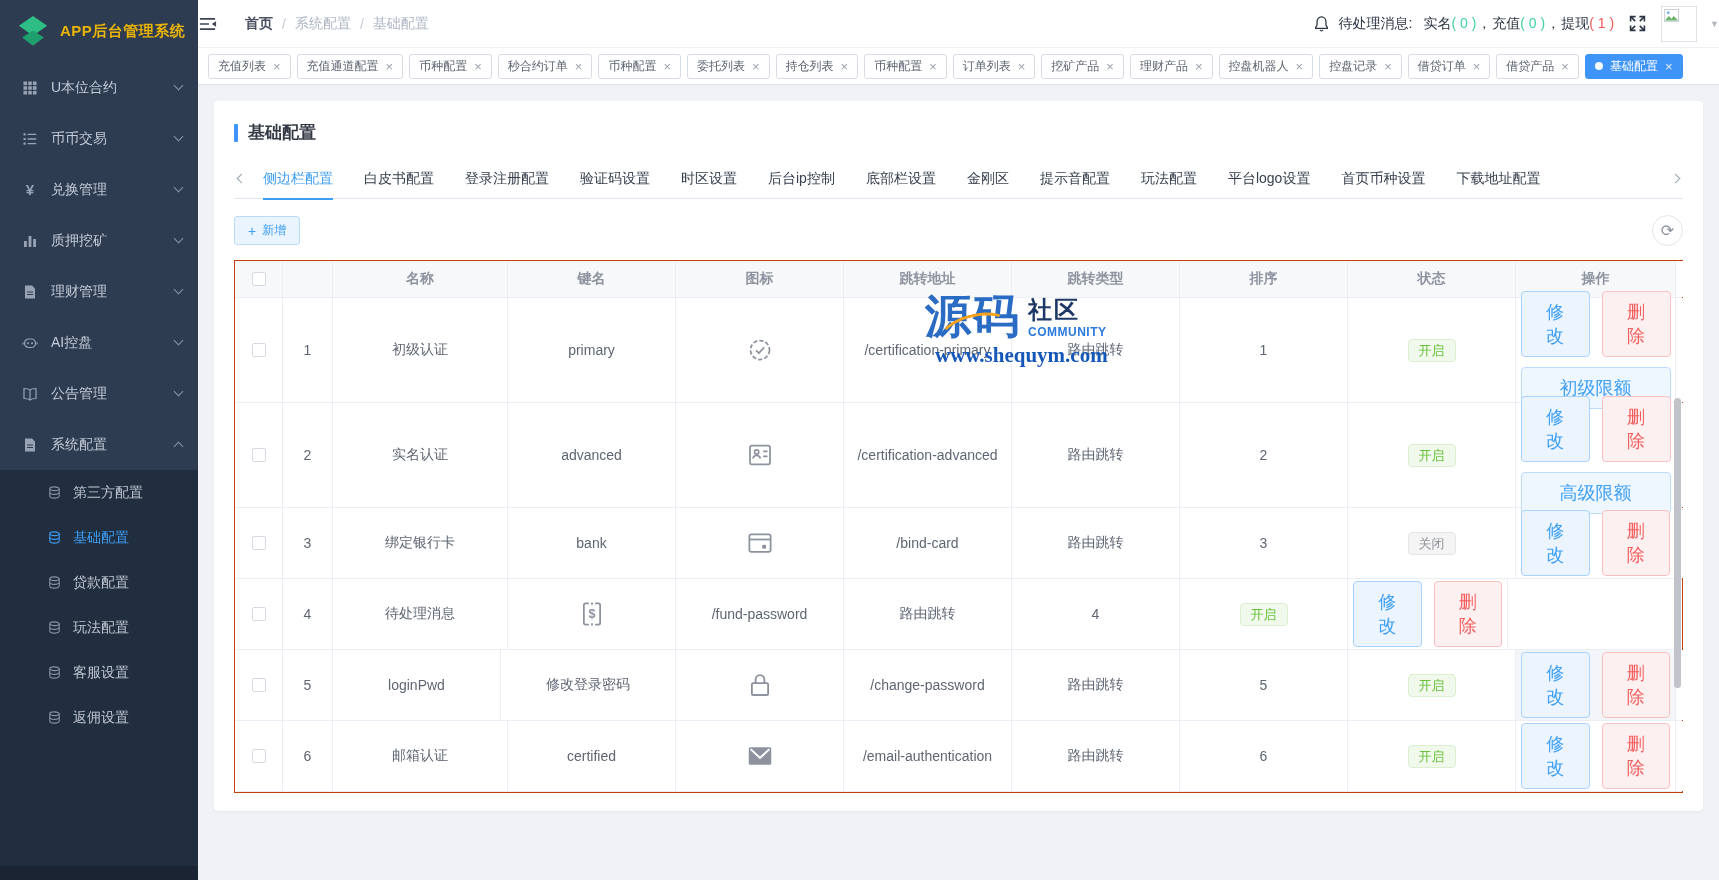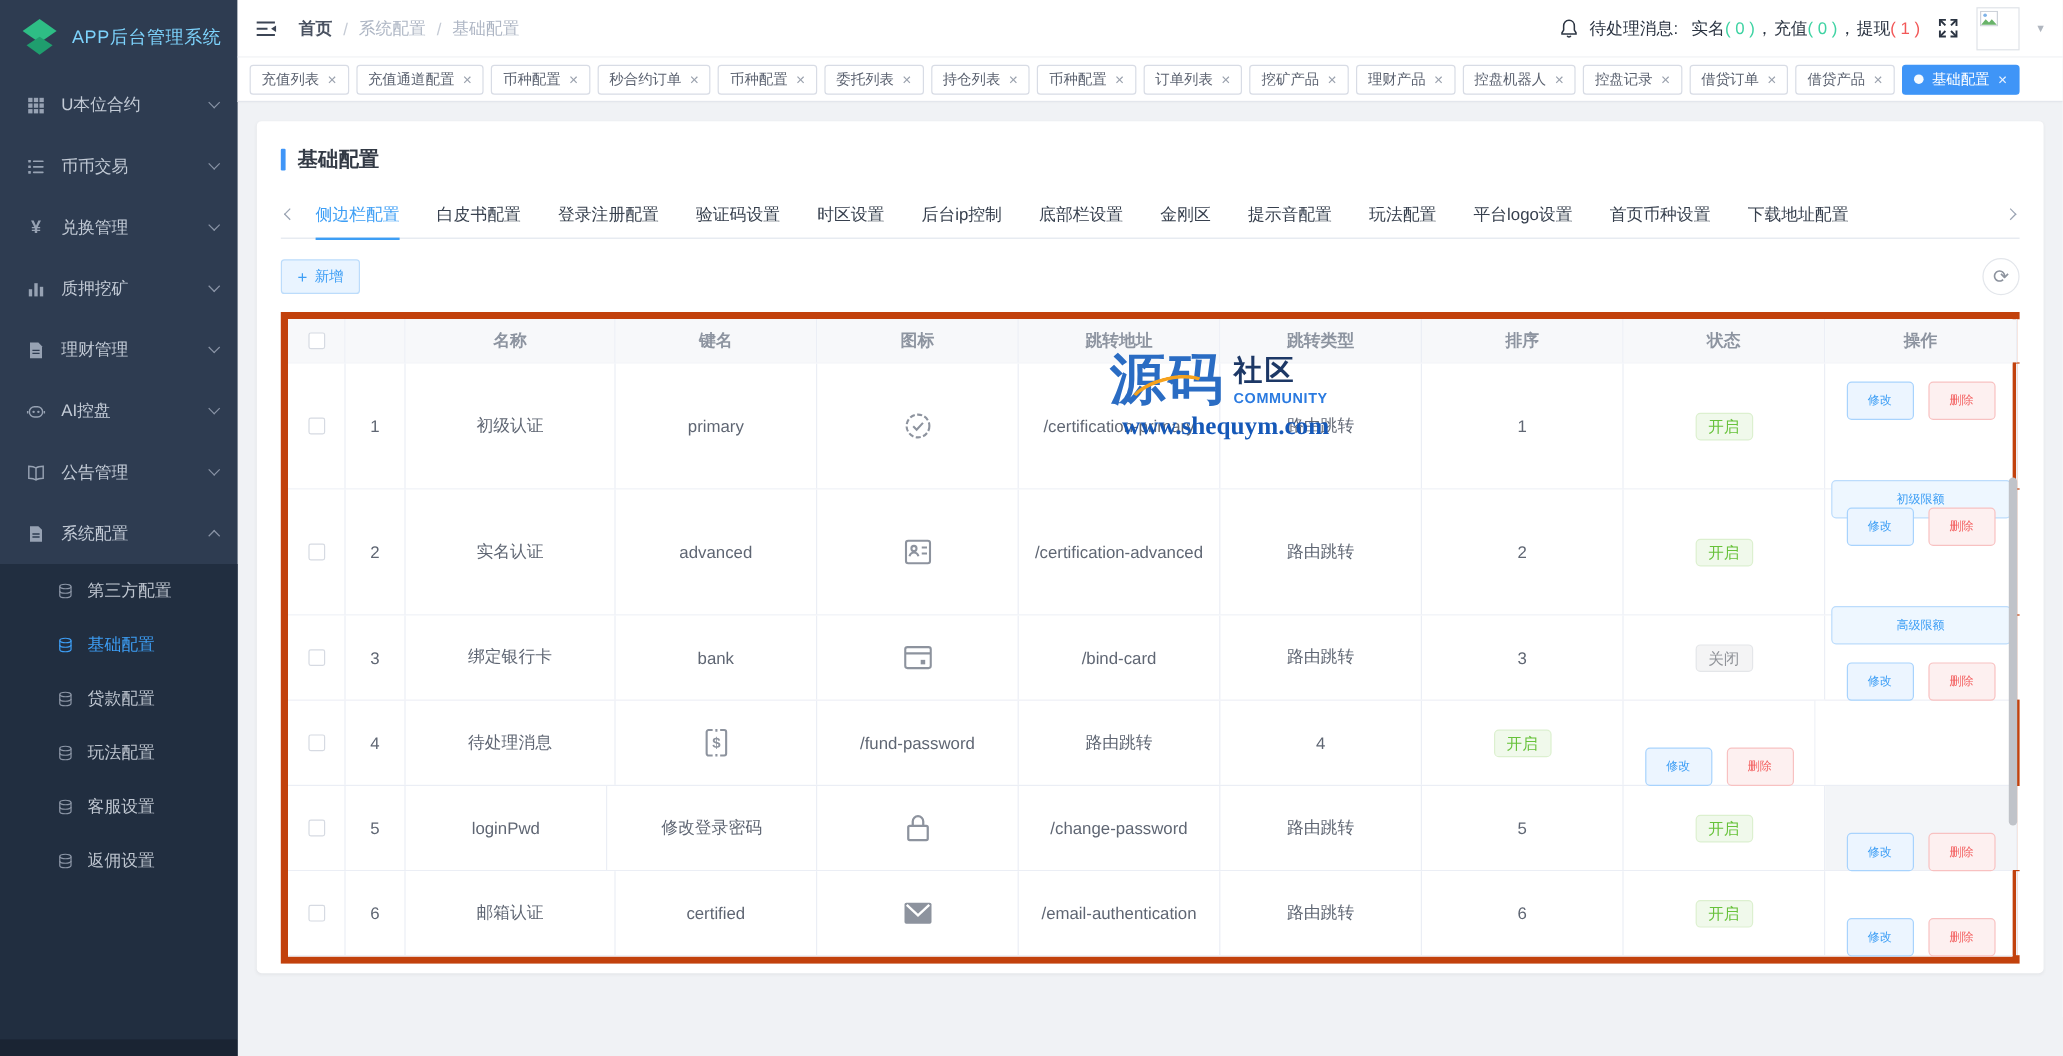--- a/index.html
+++ b/index.html
@@ -2,34 +2,34 @@
 <html><head>
 <meta charset="utf-8">
 <style>
   * { margin:0; padding:0; box-sizing:border-box; }
   html,body { width:1719px; height:880px; overflow:hidden; }
   body { font-family:"Liberation Sans","DejaVu Sans",sans-serif; background:#f0f2f5; display:flex; position:relative; }
 
   
   .sidebar { width:198px; flex:0 0 198px; background:#2e3c51; display:flex; flex-direction:column; }
   .logo { height:62px; display:flex; align-items:center; padding-left:16px; gap:10px; flex:0 0 62px; }
-  .logo-title { color:#7dd3fc; font-weight:normal; font-size:15px; letter-spacing:.5px;text-align:center; }
+  .logo-title { color:#eab308; font-weight:bold; font-size:15px; letter-spacing:.5px;text-align:center; }
   .menu-item { height:51px; display:flex; align-items:center; padding:0 16px 0 22px; gap:13px; font-size:14px; color:#c3cbd6; cursor:pointer; }
   .menu-item .lbl { flex:1; }
   .micon { display:flex; align-items:center; color:#97a2b3; width:16px; justify-content:center; font-size:15px; }
   .chev { width:7px; height:7px; border-right:1.5px solid #8a94a6; border-bottom:1.5px solid #8a94a6; transform:rotate(45deg); margin-top:-4px; }
   .chev.up { transform:rotate(-135deg); margin-top:4px; }
   .submenu { background:#212e40; flex:1; }
   .sub-item { height:45px; display:flex; align-items:center; padding-left:46px; gap:11px; font-size:14px; color:#bfc6d0; cursor:pointer; }
   .sub-item.active { color:#3d9ef5; }
   .sidebar-foot { height:14px; background:#1a2433; }
 
   
   .main { flex:1; display:flex; flex-direction:column; min-width:0; }
-  .topbar { height:48px; background:#fff; display:flex; align-items:center; padding:0 14px; gap:18px; border-bottom:1px solid #eef0f4; flex:0 0 48px; }
+  .topbar { height:48px; background:#fff; display:flex; align-items:center; padding:0 0; gap:28px; border-bottom:1px solid #eef0f4; flex:0 0 48px; }
   .breadcrumb { font-size:14px; display:flex; gap:9px; align-items:center; }
   .crumb { color:#aeb6c4; cursor:pointer; }
   .crumb.first { color:#4a5261; font-weight:bold; }
   .crumb-sep { color:#c5cbd5; }
   .topbar-right { margin-left:auto; display:flex; align-items:center; gap:9px; font-size:14px; color:#2b3442; }
   .msg-label { margin-right:2px; }
   .msg-sep { margin:0 1px; }
   .avatar-box { width:36px; height:36px; border:1px solid #dfe3e8; background:#fff; position:relative; margin-left:6px; cursor:pointer; }
   .avatar-box svg { position:absolute; top:2px; left:2px; }
   .caret { color:#b0b6bf; font-size:9px; margin-left:4px; cursor:pointer; }
@@ -59,34 +59,34 @@
   .subtab { margin-right:31px; font-size:14px; color:#37404e; cursor:pointer; height:41px; line-height:41px; position:relative; white-space:nowrap; }
   .subtab.active { color:#3d9ef5; }
   .subtab.active::after { content:""; position:absolute; left:0; right:0; bottom:-1px; height:2px; background:#3d9ef5; }
 
   .toolbar { margin-top:16px; display:flex; align-items:center; }
   .btn-add { background:#e9f4ff; border:1px solid #bcdcfb; color:#3d9ef5; font-size:12px; height:29px; padding:0 13px; border-radius:3px; display:inline-flex; align-items:center; gap:6px; cursor:pointer; }
   .btn-add .plus { font-size:14px; }
   .btn-refresh { margin-left:auto; width:31px; height:31px; border-radius:50%; border:1px solid #e3e6eb; background:#fff; color:#8d939e; display:flex; align-items:center; justify-content:center; font-size:16px; cursor:pointer; }
 
   
-  .table-wrap { margin-top:14px; border:6px solid #c2410c; position:relative; width:1449px; }
+  .table-wrap { margin-top:14px; border:1px solid #c2410c; position:relative; width:1449px; }
   .trow { display:flex; border-bottom:1px solid #ebeef5; background:#fff; }
   .tcell { border-right:1px solid #ebeef5; display:flex; align-items:center; justify-content:center; font-size:14px; color:#5f6673; padding:0 5px; }
   .trow.thead .tcell { color:#8d94a0; font-weight:bold; background:#f7f8fa; height:36px; }
   .gut { width:8px; flex:0 0 8px; background:#fff; }
   .trow.thead .gut { background:#fff; }
   .checkbox { width:14px; height:14px; border:1px solid #d6dae2; border-radius:2px; background:#fff; display:inline-block; cursor:pointer; }
   .ticon { display:flex; color:#8d939e; }
   .badge { font-size:13px; padding:2px 10px; border-radius:4px; border:1px solid; line-height:17px; }
   .badge.on { color:#67c23a; background:#f0f9eb; border-color:#dcf0cf; }
   .badge.off { color:#909399; background:#f4f4f5; border-color:#e4e6e9; }
   .actions { display:flex; flex-direction:column; align-items:center; gap:10px; }
   .actions .line1 { display:flex; gap:12px; }
-  .btn { border-radius:4px; font-size:10px; padding:8px 17px; cursor:pointer; border:1px solid; font-family:inherit;margin-top:40px; }
+  .btn { border-radius:4px; font-size:18px; padding:8px 17px; cursor:pointer; border:1px solid; font-family:inherit; }
   .btn-edit { background:#ecf5ff; border-color:#a8d3fd; color:#3d9ef5; }
   .btn-del { background:#fdf0f0; border-color:#f8c1c1; color:#f35d5d; }
   .btn-limit { background:#eef7ff; border-color:#bcdcfc; color:#3d9ef5; width:150px; padding:8px 0; text-align:center; }
   .acell.hl { background:#f3f5f8; }
   .vthumb { position:absolute; right:2px; top:38px; width:7px; height:290px; background:#c0c3c9; border-radius:4px; }
 
   
   .watermark { position:absolute; left:925px; top:290px; z-index:30; pointer-events:none; }
   .wm-top { display:flex; align-items:flex-end; gap:7px; position:relative; }
   .wm-cn1 { font-size:46px; font-weight:bold; color:#2a6cc3; line-height:1; letter-spacing:2px; }

